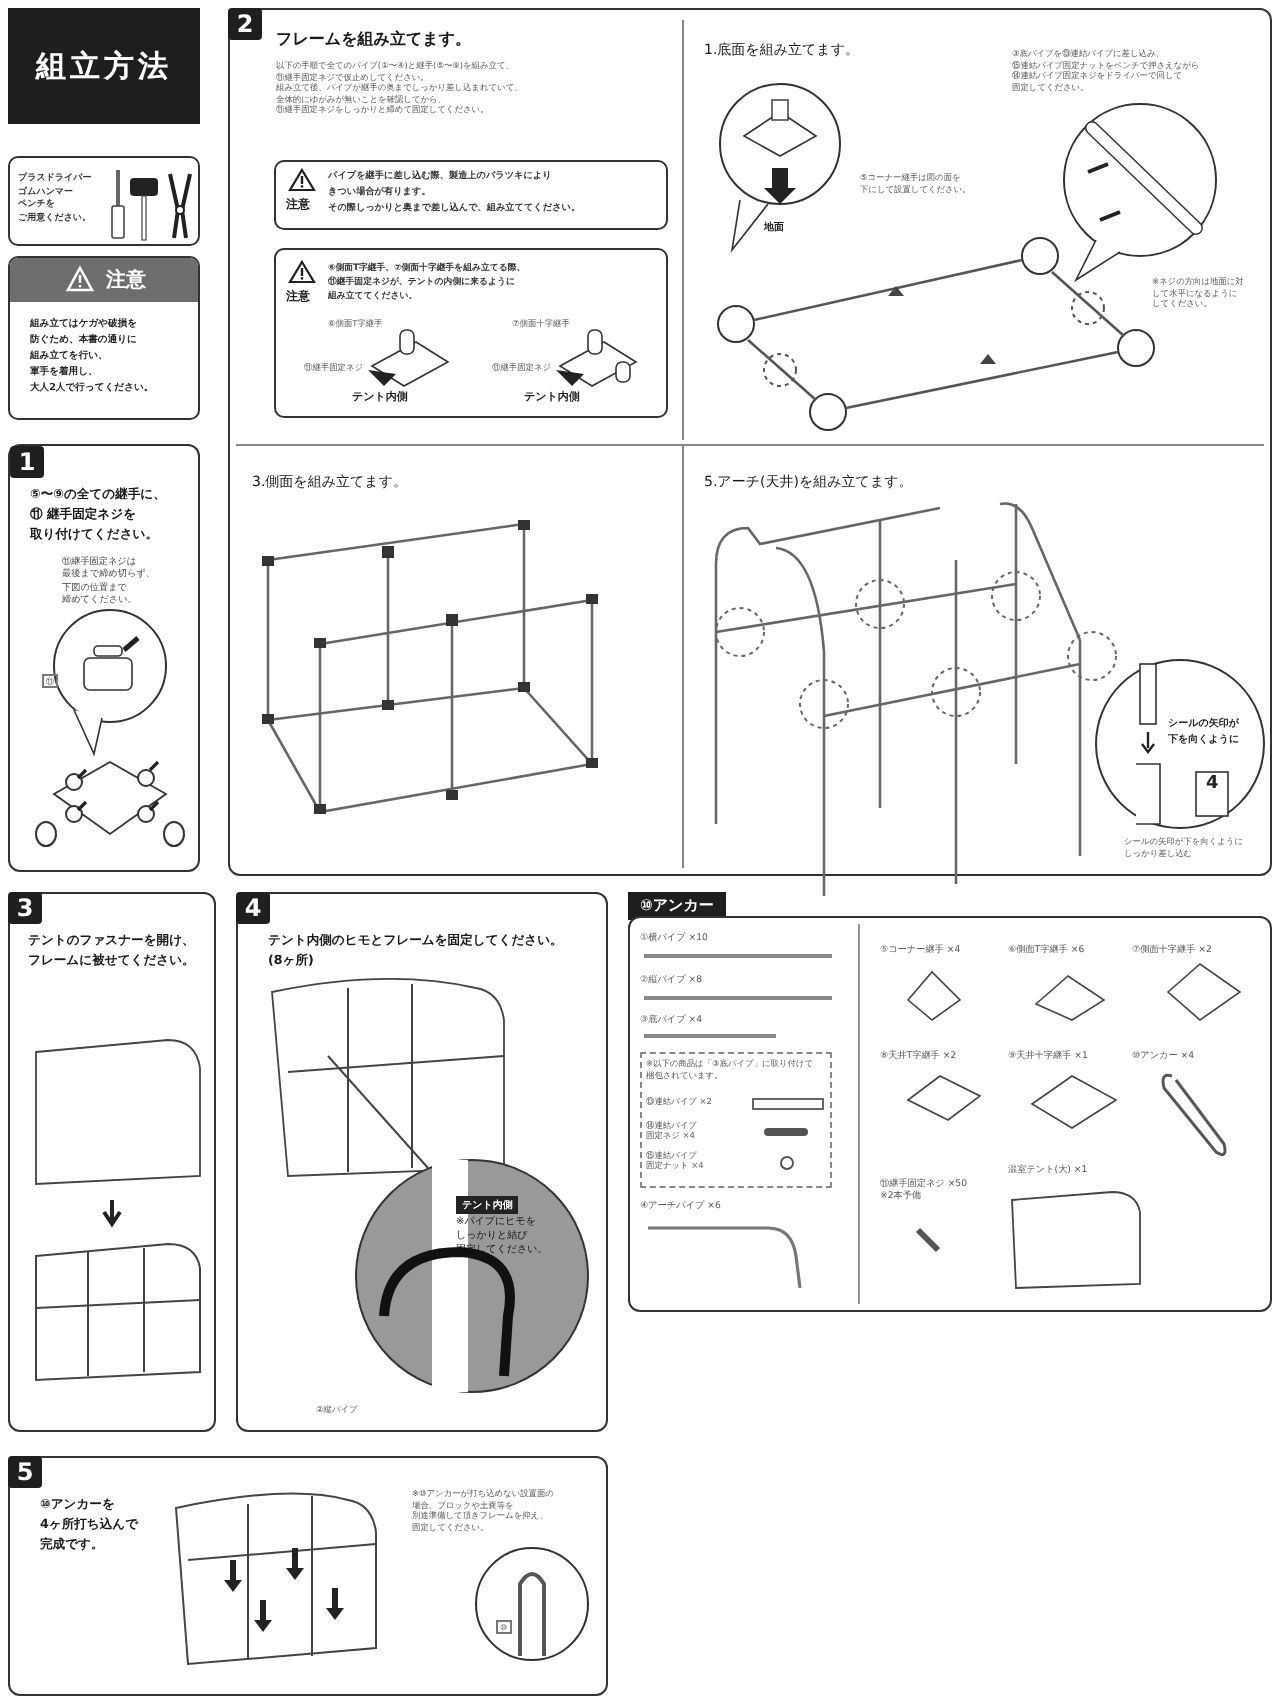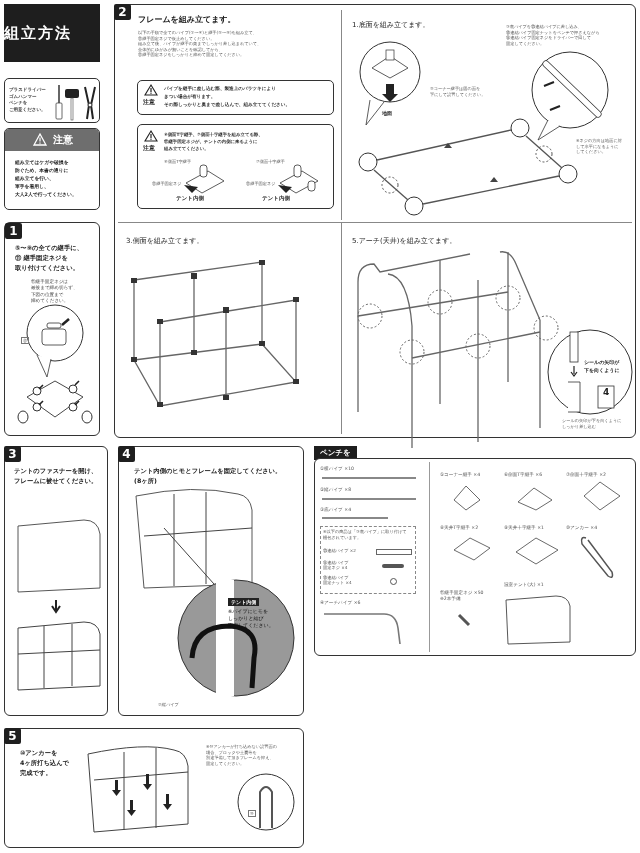--- a/index.html
+++ b/index.html
@@ -14,21 +14,21 @@
   .sub { font-weight: normal; font-size: 7px; color: #1a1a1a; }
   .note { position: absolute; border: 1.5px solid #333; border-radius: 5px; background: #fff; }
   .num { display: inline-block; border: 0.6px solid #777; font-size: 4px; line-height: 5px; padding: 0 1px; color: #555; }
   svg { position: absolute; overflow: visible; }
   .parts-item { position: absolute; font-size: 4.6px; color: #555; white-space: nowrap; }
 </style>
 </head>
 <body>
 
 <div class="abs" style="left:4px;top:4px;width:96px;height:58px;background:#1e1e1e;"></div>
-<div class="abs" style="left:4px;top:24px;width:96px;color:#fff;font-weight:bold;font-size:15px;letter-spacing:2px;">組立方法</div>
+<div class="abs" style="left:4px;top:24px;width:96px;text-align:center;color:#fff;font-weight:bold;font-size:15px;letter-spacing:2px;">組立方法</div>
 
 <div class="panel" style="left:4px;top:78px;width:96px;height:45px;border-radius:5px;">
   <div class="abs" style="left:4px;top:8px;width:52px;font-size:4.5px;line-height:6.5px;font-weight:bold;white-space:pre;color:#333;">プラスドライバー
 ゴムハンマー
 ペンチを
 ご用意ください。</div>
   <svg style="left:50px;top:4px;" width="46" height="38">
     <rect x="3" y="2" width="2" height="18" fill="#666"></rect>
     <rect x="1" y="20" width="6" height="16" rx="1" fill="#fff" stroke="#444" stroke-width="0.8"></rect>
     <rect x="10" y="6" width="14" height="9" rx="2" fill="#222"></rect>
@@ -257,21 +257,21 @@
   <rect x="82" y="92" width="18" height="116" fill="#fff"></rect>
   <path d="M58 170 Q60 138 96 138 Q126 140 120 170 L118 200" fill="none" stroke="#111" stroke-width="5"></path>
   <line x1="30" y1="40" x2="80" y2="96" stroke="#444"></line>
 </svg>
 <div class="abs" style="left:228px;top:598px;background:#222;color:#fff;font-size:5px;font-weight:bold;padding:1px 3px;">テント内側</div>
 <div class="abs" style="left:228px;top:608px;font-size:5px;line-height:7px;color:#111;white-space:pre;">※パイプにヒモを
 しっかりと結び
 固定してください。</div>
 <div class="abs xs" style="left:158px;top:702px;">②縦パイプ</div>
 
-<div class="abs" style="left:314px;top:446px;background:#1e1e1e;color:#fff;font-size:7.5px;font-weight:bold;padding:2px 6px;">ペンチを</div>
+<div class="abs" style="left:314px;top:446px;background:#1e1e1e;color:#fff;font-size:7.5px;font-weight:bold;padding:2px 6px;">⑩アンカー</div>
 <div class="panel" style="left:314px;top:458px;width:322px;height:198px;"></div>
 <div class="abs" style="left:429px;top:462px;width:1px;height:190px;background:#999;"></div>
 
 <div class="parts-item" style="left:320px;top:466px;">①横パイプ ×10</div>
 <div class="abs" style="left:322px;top:477px;width:94px;height:2px;border:0.5px solid #888;"></div>
 <div class="parts-item" style="left:320px;top:487px;">②縦パイプ ×8</div>
 <div class="abs" style="left:322px;top:498px;width:94px;height:2px;border:0.5px solid #888;"></div>
 <div class="parts-item" style="left:320px;top:507px;">③底パイプ ×4</div>
 <div class="abs" style="left:322px;top:517px;width:66px;height:2px;border:0.5px solid #888;"></div>
 <div class="abs" style="left:320px;top:526px;width:96px;height:68px;border:0.6px dashed #888;"></div>

